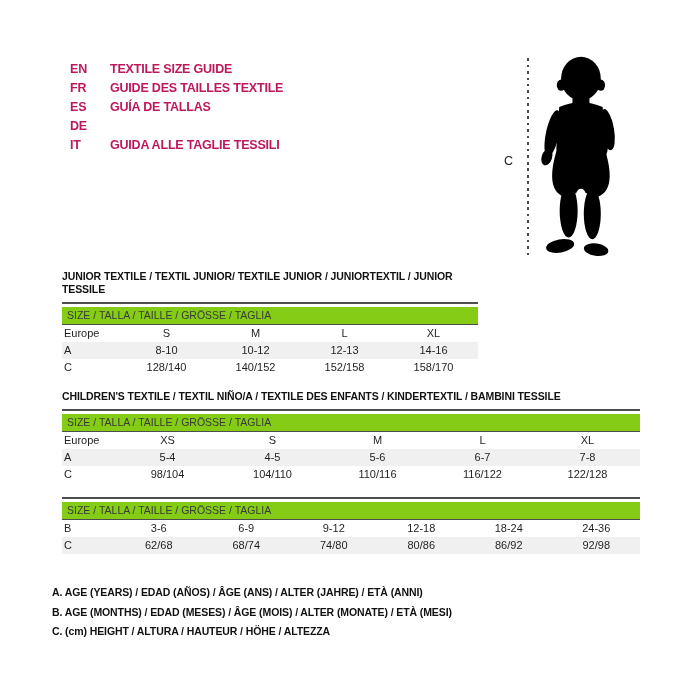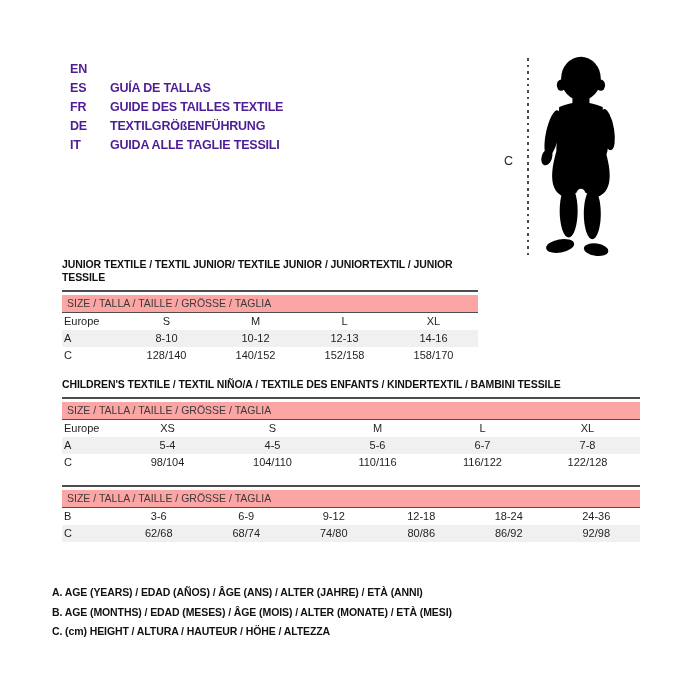--- a/index.html
+++ b/index.html
@@ -3,39 +3,39 @@
 <meta charset="utf-8">
 <style>
   html,body { margin:0; padding:0; background:#fff; }
   .page {
     position:relative; width:700px; height:700px; background:#ffffff;
     font-family:"Liberation Sans", sans-serif; color:#1a1a1a; overflow:hidden;
   }
 
   
   .lang-list { position:absolute; left:70px; top:60px; }
-  .lang-row { display:flex; line-height:19px; font-weight:bold; font-size:12.5px; letter-spacing:-0.2px; color:#4c1d95; }
+  .lang-row { display:flex; line-height:19px; font-weight:bold; font-size:12.5px; letter-spacing:-0.2px; color:#be185d; }
   .lang-code { width:40px; flex:0 0 40px; }
 
   
   .dim-label { position:absolute; left:504px; top:154px; font-size:12.5px; color:#222; }
   .dotted-line {
     position:absolute; left:527px; top:58px; width:2px; height:200px;
     background:repeating-linear-gradient(to bottom,#4a4a4a 0 2.5px,transparent 2.5px 6.5px);
   }
   .baby { position:absolute; left:532px; top:54px; width:96px; height:208px; }
 
   
-  .tables { position:absolute; left:62px; top:258px; width:578px; }
+  .tables { position:absolute; left:62px; top:270px; width:578px; }
   .size-table { margin-bottom:14px; }
   .t1 { width:416px; } .t2,.t3 { width:578px; }
   .t-title { font-weight:bold; font-size:10.5px; letter-spacing:-0.1px; color:#111; line-height:13px; margin-bottom:6px; }
   .t-topline { height:2px; background:#4d4d4d; margin-bottom:3px; }
   .t-bar {
-    background:#fca5a5; border-bottom:1px solid #4d4d4d; height:17px; line-height:17px;
+    background:#84cc16; border-bottom:1px solid #4d4d4d; height:17px; line-height:17px;
     font-size:10.5px; color:#3a3a3a; padding-left:5px;
   }
   .t-row { display:grid; height:17px; line-height:17px; font-size:11px; color:#1f1f1f; }
   .t1 .t-row { grid-template-columns:60px repeat(4,1fr); }
   .t2 .t-row { grid-template-columns:53px repeat(5,1fr); }
   .t3 .t-row { grid-template-columns:53px repeat(6,1fr); }
   .t-row .lbl { text-align:left; padding-left:2px; }
   .t-row .val { text-align:center; }
   .t-row.alt { background:#f0f0f0; }
 
@@ -44,32 +44,32 @@
   .fn { font-weight:bold; font-size:10.5px; letter-spacing:-0.1px; line-height:19.5px; color:#111; }
 </style>
 </head>
 <body>
 
 <div class="page">
 
   <div class="lang-list">
     <div class="lang-row">
       <span class="lang-code">EN</span>
+      <span class="lang-label">TEXTILE SIZE GUIDE</span>
+    </div>
+    <div class="lang-row">
+      <span class="lang-code">FR</span>
+      <span class="lang-label">GUIDE DES TAILLES TEXTILE</span>
     </div>
     <div class="lang-row">
       <span class="lang-code">ES</span>
       <span class="lang-label">GUÍA DE TALLAS</span>
     </div>
     <div class="lang-row">
-      <span class="lang-code">FR</span>
-      <span class="lang-label">GUIDE DES TAILLES TEXTILE</span>
-    </div>
-    <div class="lang-row">
       <span class="lang-code">DE</span>
-      <span class="lang-label">TEXTILGRÖßENFÜHRUNG</span>
     </div>
     <div class="lang-row">
       <span class="lang-code">IT</span>
       <span class="lang-label">GUIDA ALLE TAGLIE TESSILI</span>
     </div>
   </div>
 
   <span class="dim-label">C</span>
   <div class="dotted-line"></div>
   <svg class="baby" viewBox="0 0 100 220" aria-hidden="true">

